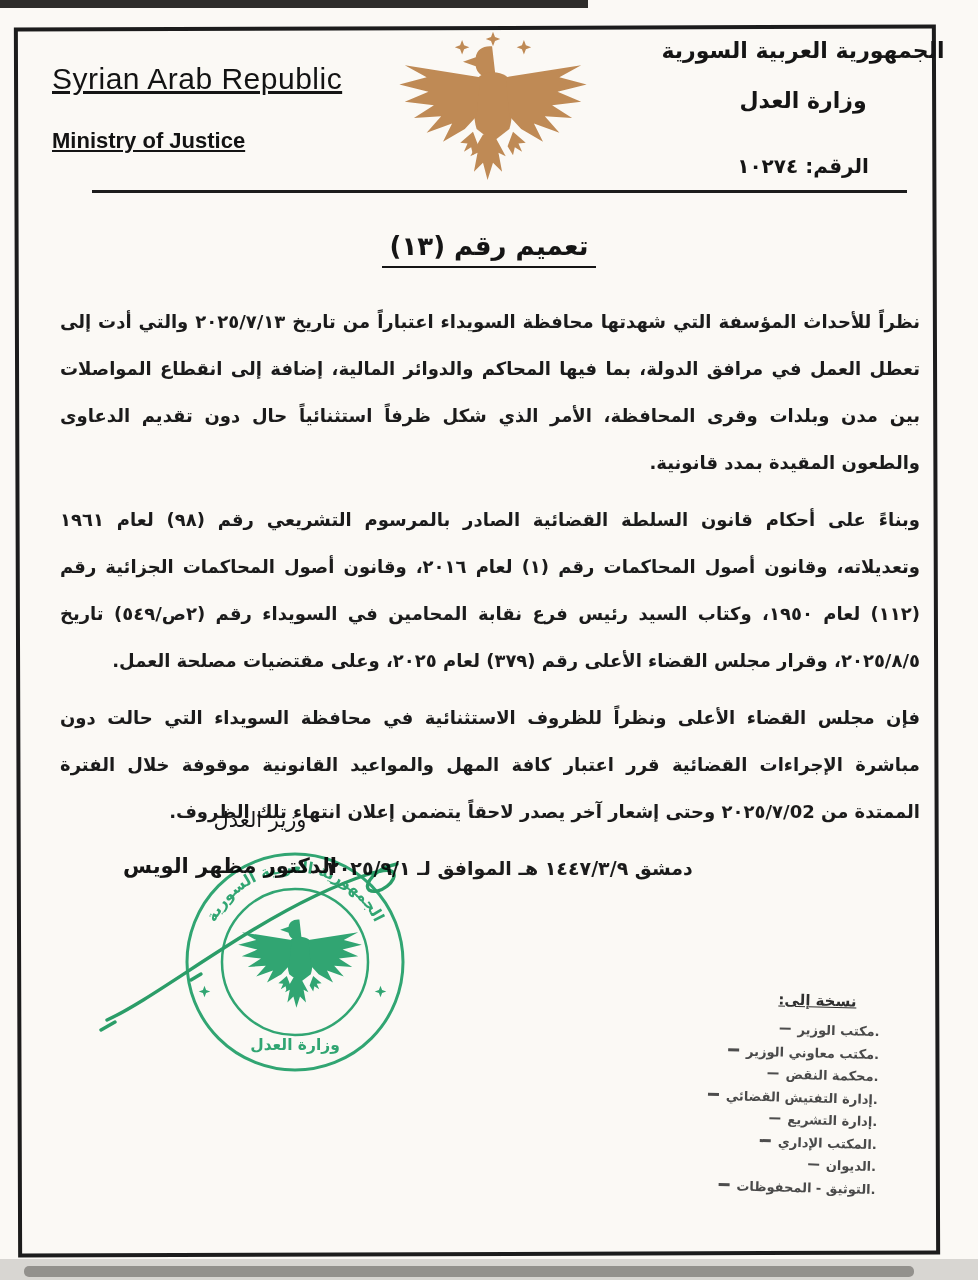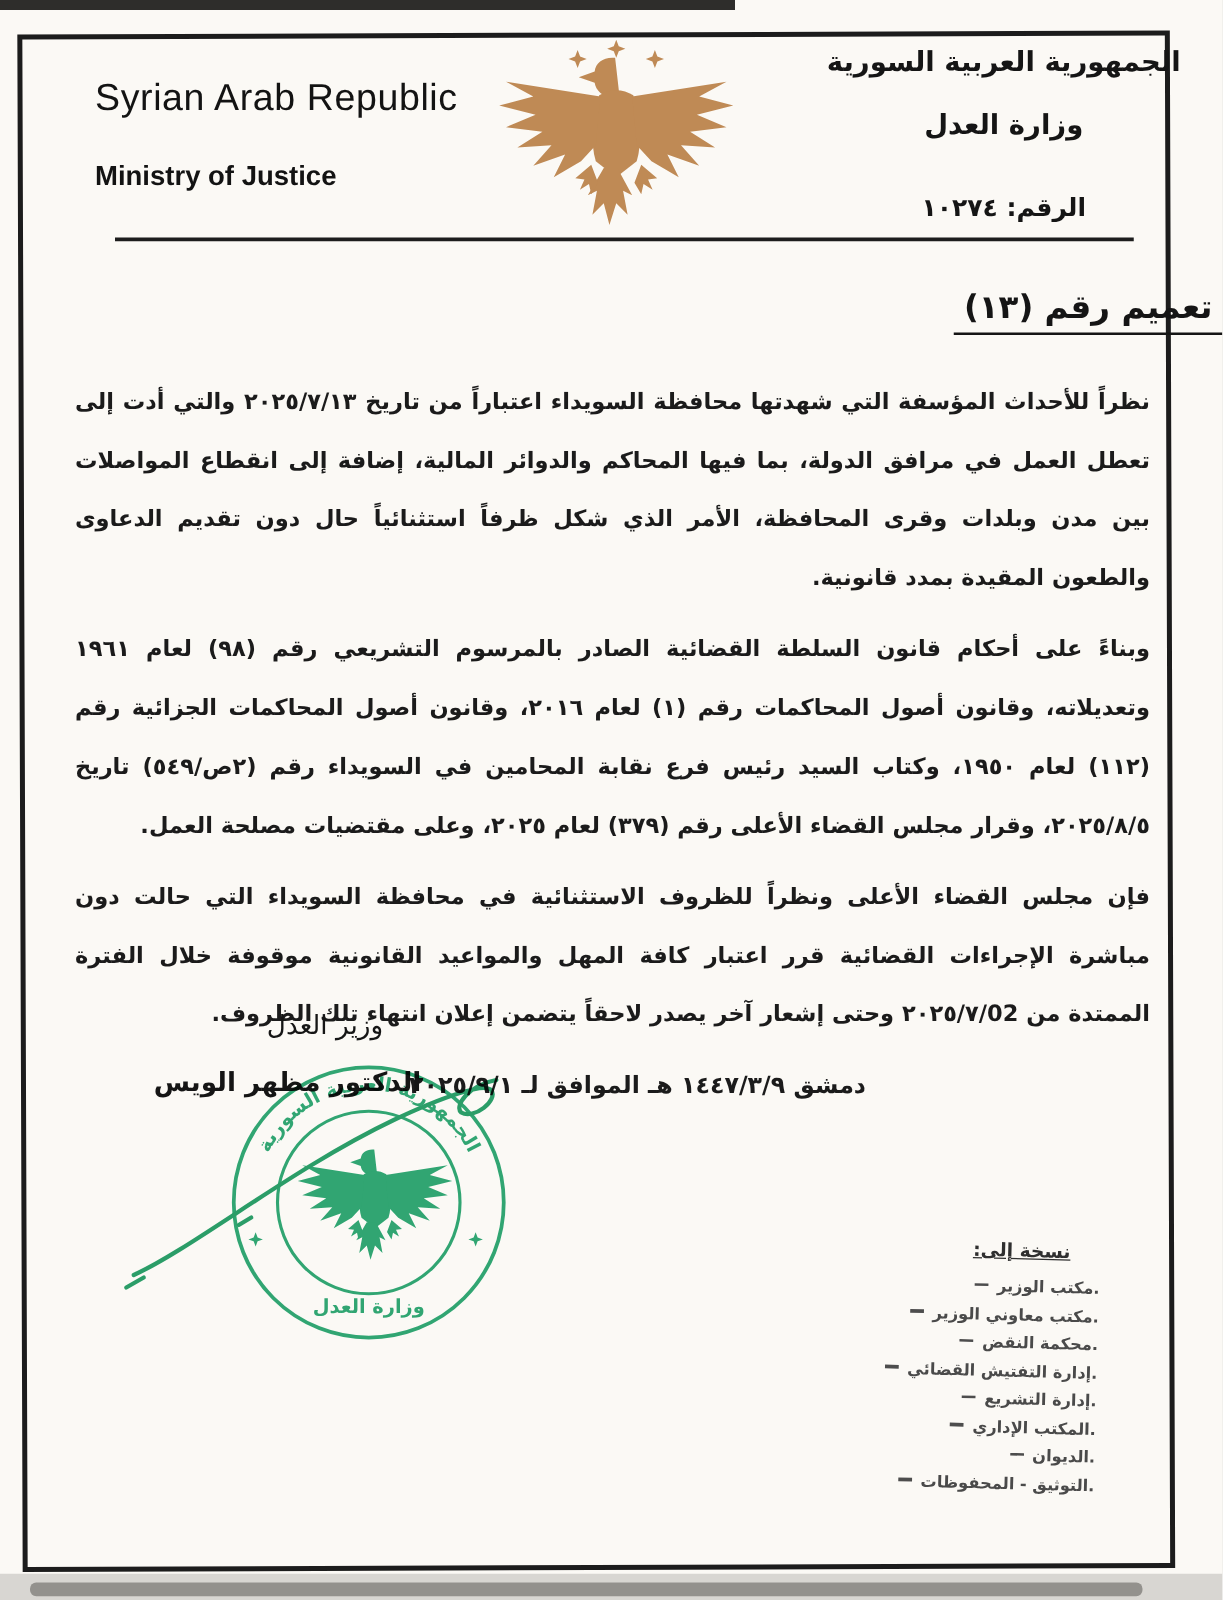--- a/index.html
+++ b/index.html
@@ -9,31 +9,31 @@
     font-family:"DejaVu Sans",sans-serif;color:#151515;
   }
   .scan-strip-top{position:absolute;top:0;left:0;width:588px;height:8px;background:#2e2d2b;}
   .scan-band-bottom{position:absolute;top:1259px;left:0;width:978px;height:21px;background:#d8d6d2;}
   .scan-strip-bottom{position:absolute;top:1266px;left:24px;width:890px;height:11px;background:#93918d;border-radius:5px;}
   .frame{
     position:absolute;left:16px;top:26px;width:914px;height:1222px;
     border:4px solid #1c1c1c;transform:rotate(-0.2deg);background:transparent;
   }
   
-  .hdr-en{position:absolute;left:76px;top:62px;font-family:"Liberation Sans",sans-serif;}
+  .hdr-en{position:absolute;left:52px;top:62px;font-family:"Liberation Sans",sans-serif;text-decoration:underline;}
   .hdr-en .l1{font-size:30px;font-weight:500;letter-spacing:0.5px;color:#131313;}
   .hdr-en .l2{font-size:22px;font-weight:bold;margin-top:32px;color:#131313;}
   .hdr-ar{position:absolute;right:10px;top:40px;width:330px;direction:rtl;text-align:center;font-weight:bold;}
   .hdr-ar .l1{font-size:22px;line-height:1;}
   .hdr-ar .l2{font-size:22px;margin-top:28px;line-height:1;}
   .hdr-ar .ref{font-size:20px;margin-top:44px;line-height:1;}
   .emblem{position:absolute;left:393px;top:30px;width:200px;height:158px;}
   .hr-line{position:absolute;left:92px;top:190px;width:815px;height:3px;background:#1d1d1d;}
   
-  .doc-title{position:absolute;left:0;top:231px;width:978px;text-align:right;direction:rtl;}
+  .doc-title{position:absolute;left:0;top:231px;width:978px;text-align:center;direction:rtl;}
   .doc-title span{font-size:26px;font-weight:bold;border-bottom:2.5px solid #151515;padding:0 8px 5px;}
   
   .body-text{
     position:absolute;left:60px;right:58px;top:298px;
     direction:rtl;text-align:justify;font-size:18px;font-weight:bold;
     line-height:47px;color:#1b1b1b;
   }
   .body-text p{margin:0 0 10px 0;}
   .date-line{direction:rtl;text-align:center;font-size:19px;font-weight:bold;margin-top:4px;padding-left:40px;}
   

